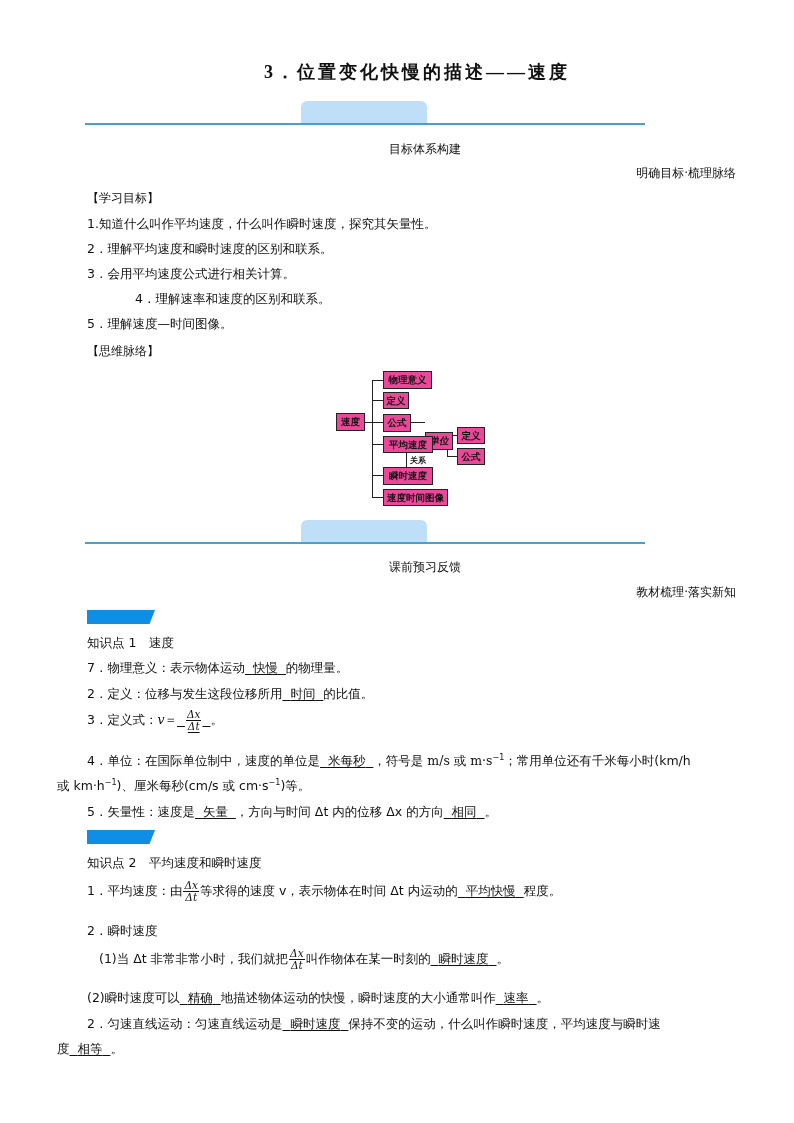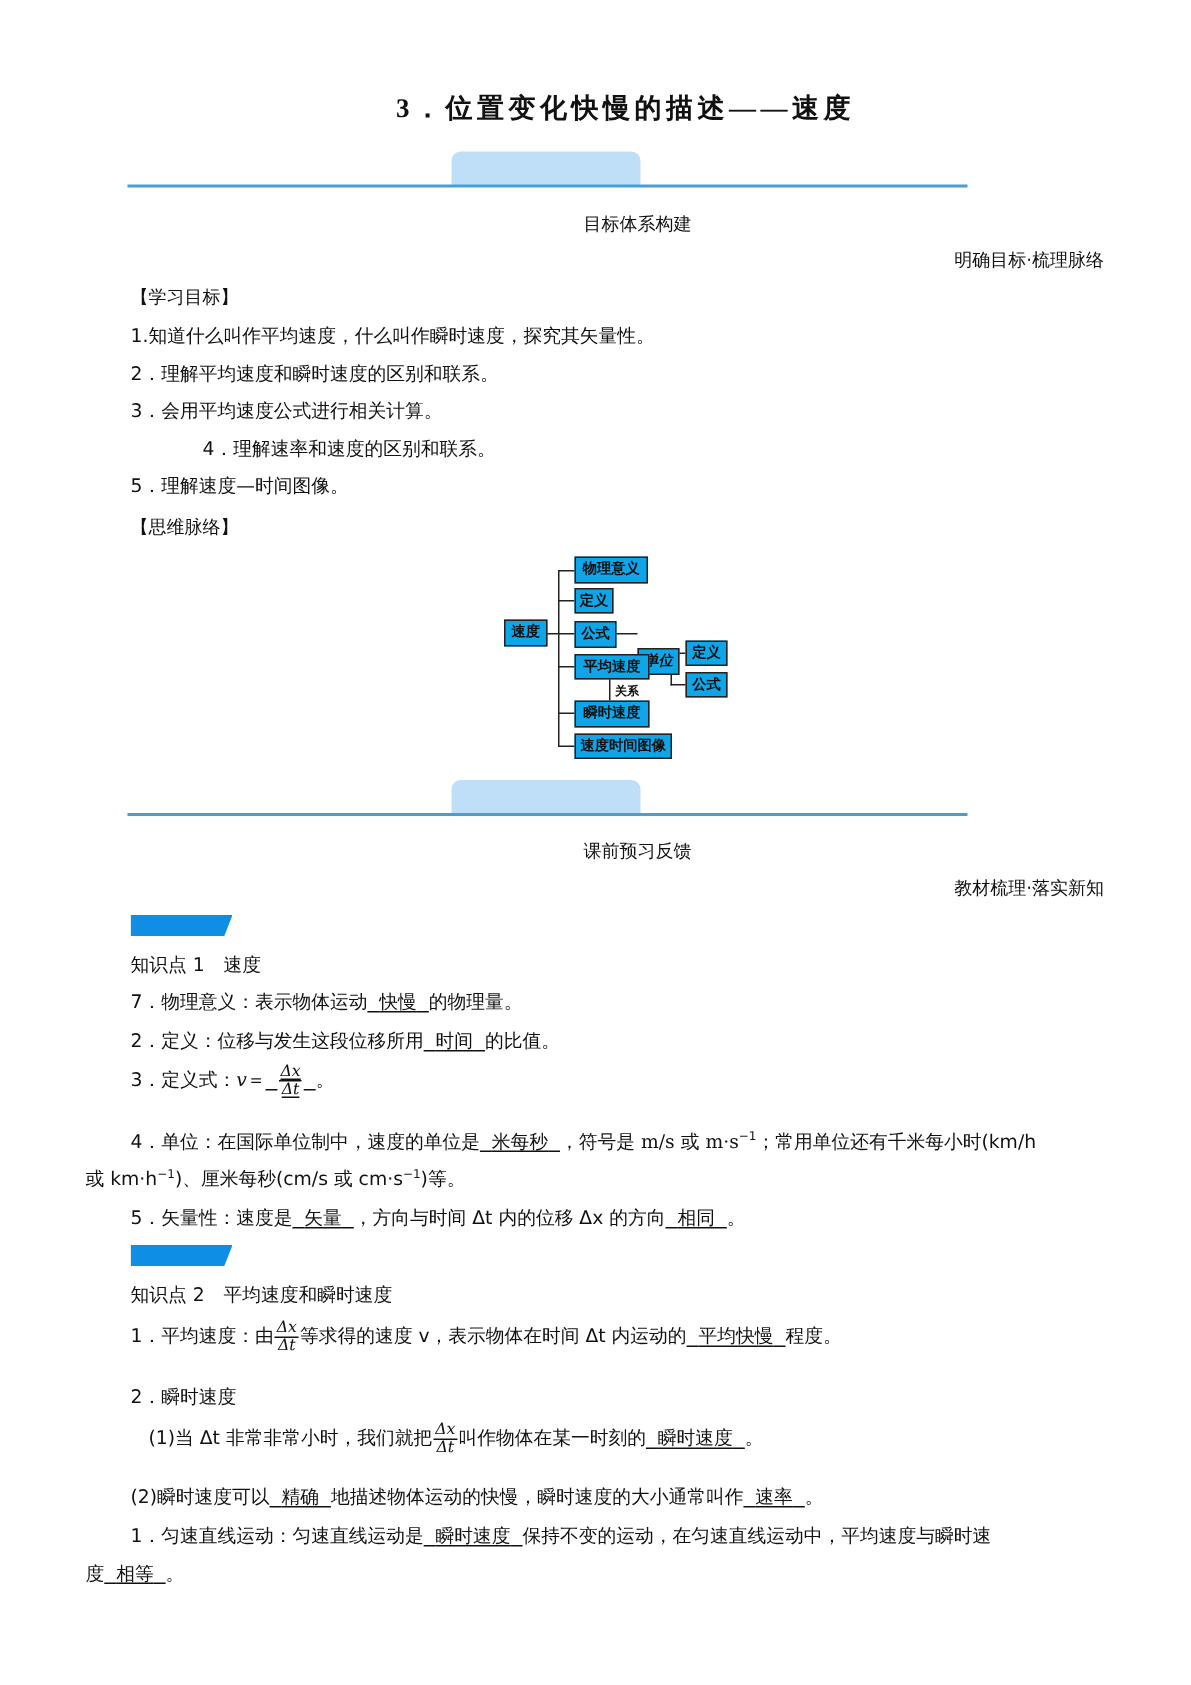--- a/index.html
+++ b/index.html
@@ -40,21 +40,21 @@
     font-family: "DejaVu Serif", "Liberation Serif", serif; font-style: italic;
     font-size: 10.5px; line-height: 11px; margin: 0 1px;
   }
   .frac .num { display: block; border-bottom: 1px solid #111; padding: 0 1px; }
   .frac .den { display: block; padding: 0 1px; }
   .it { font-family: "DejaVu Serif", "Liberation Serif", serif; font-style: italic; }
   .serif { font-family: "DejaVu Serif", "Liberation Serif", serif; }
   sup { font-size: 8px; }
   
   .dg-box {
-    position: absolute; border: 1px solid #222; background: #0ea5e9;
+    position: absolute; border: 1px solid #222; background: #ec4899;
     font-family: "DejaVu Serif", "Liberation Serif", serif;
     font-size: 9.5px; font-weight: bold; line-height: 15px; text-align: center;
     box-sizing: border-box;
   }
   .dg-line { position: absolute; background: #222; }
   .dg-label {
     position: absolute; font-family: "DejaVu Serif", "Liberation Serif", serif;
     font-size: 8px; font-weight: bold;
   }
 </style>
@@ -149,17 +149,17 @@
 
 <div class="abs line-text" style="top:948px;margin-left:12px;">
   <span>(1)当 Δt 非常非常小时，我们就把</span><span class="frac"><span class="num">Δx</span><span class="den">Δt</span></span><span>叫作物体在某一时刻的</span><span class="u gap">瞬时速度</span><span>。</span>
 </div>
 
 <div class="abs line-text" style="top:990px;">
   <span>(2)瞬时速度可以</span><span class="u gap">精确</span><span>地描述物体运动的快慢，瞬时速度的大小通常叫作</span><span class="u gap">速率</span><span>。</span>
 </div>
 
 <div class="abs line-text" style="top:1016px;">
-  <span>1．匀速直线运动：匀速直线运动是</span><span class="u gap">瞬时速度</span><span>保持不变的运动，在匀速直线运动中，平均速度与瞬时速</span>
+  <span>2．匀速直线运动：匀速直线运动是</span><span class="u gap">瞬时速度</span><span>保持不变的运动，什么叫作瞬时速度，平均速度与瞬时速</span>
 </div>
 <div class="abs line-text" style="top:1041px; left:57px;">
   <span>度</span><span class="u gap">相等</span><span>。</span>
 </div>
 
 </body></html>

